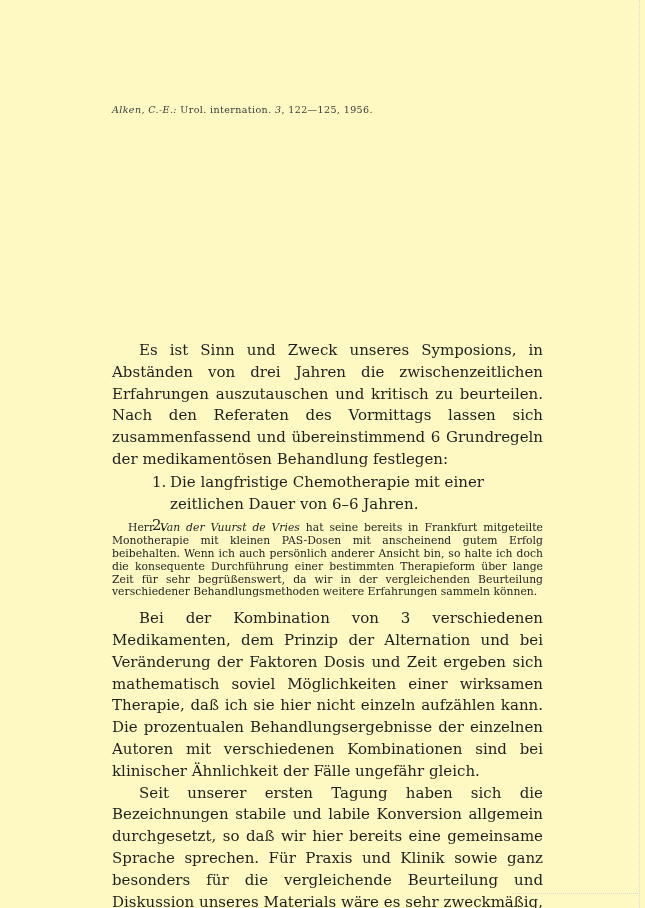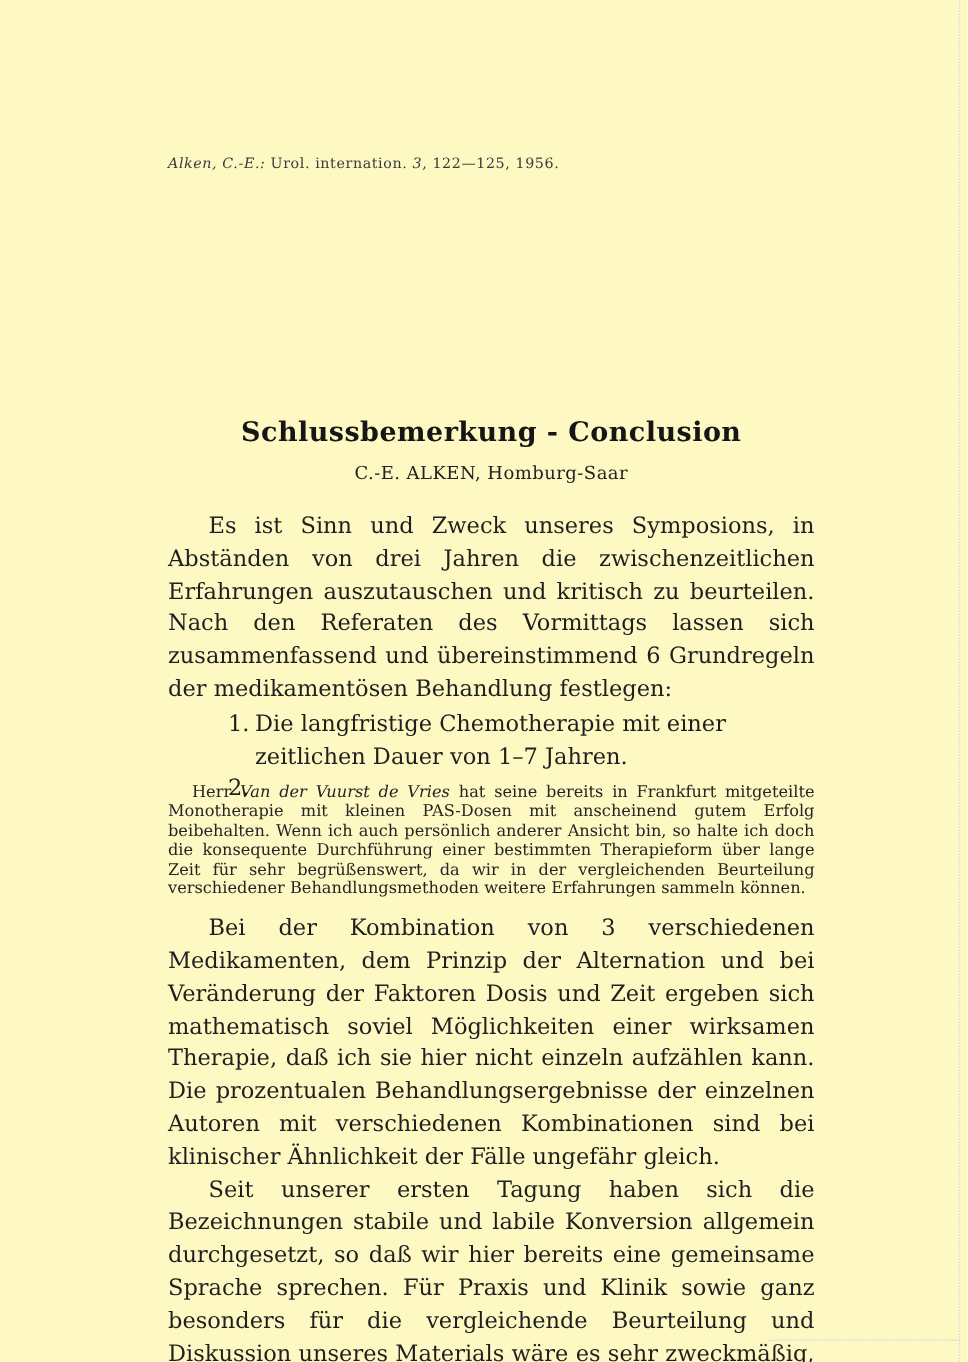--- a/index.html
+++ b/index.html
@@ -98,33 +98,29 @@
 </style>
 </head>
 <body>
 
 <div class="page">
 
   <div class="citation">
     <span class="it">Alken, C.-E.:</span><span> Urol. internation. </span><span class="it">3</span><span>, 122—125, 1956.</span>
   </div>
 
-  <div class="heading-block">
-    <h1 class="title">Schlussbemerkung - Conclusion</h1>
-    <div class="author">C.-E. ALKEN, Homburg-Saar</div>
-  </div>
 
   <div class="bodytext">
 
     <p class="para">Es ist Sinn und Zweck unseres Symposions, in Abständen von drei Jahren die zwischenzeitlichen Erfahrungen auszutauschen und kritisch zu beurteilen. Nach den Referaten des Vormittags lassen sich zusammenfassend und übereinstimmend 6 Grundregeln der medikamentösen Behandlung festlegen:</p>
 
     <div class="list">
       <div class="list-item">
         <span class="num">1.</span>
-        <span>Die langfristige Chemotherapie mit einer zeitlichen Dauer von 1–7 Jahren.</span>
+        <span>Die langfristige Chemotherapie mit einer zeitlichen Dauer von 6–6 Jahren.</span>
       </div>
       <div class="list-item">
         <span class="num">2.</span>
       </div>
     </div>
 
     <p class="small-print"><span>Herr </span><span class="it">Van der Vuurst de Vries</span><span> hat seine bereits in Frankfurt mitgeteilte Monotherapie mit kleinen PAS-Dosen mit anscheinend gutem Erfolg beibehalten. Wenn ich auch persönlich anderer Ansicht bin, so halte ich doch die konsequente Durchführung einer bestimmten Therapieform über lange Zeit für sehr begrüßenswert, da wir in der vergleichenden Beurteilung verschiedener Behandlungsmethoden weitere Erfahrungen sammeln können.</span></p>
 
     <p class="para">Bei der Kombination von 3 verschiedenen Medikamenten, dem Prinzip der Alternation und bei Veränderung der Faktoren Dosis und Zeit ergeben sich mathematisch soviel Möglichkeiten einer wirksamen Therapie, daß ich sie hier nicht einzeln aufzählen kann. Die prozentualen Behandlungsergebnisse der einzelnen Autoren mit verschiedenen Kombinationen sind bei klinischer Ähnlichkeit der Fälle ungefähr gleich.</p>
 

